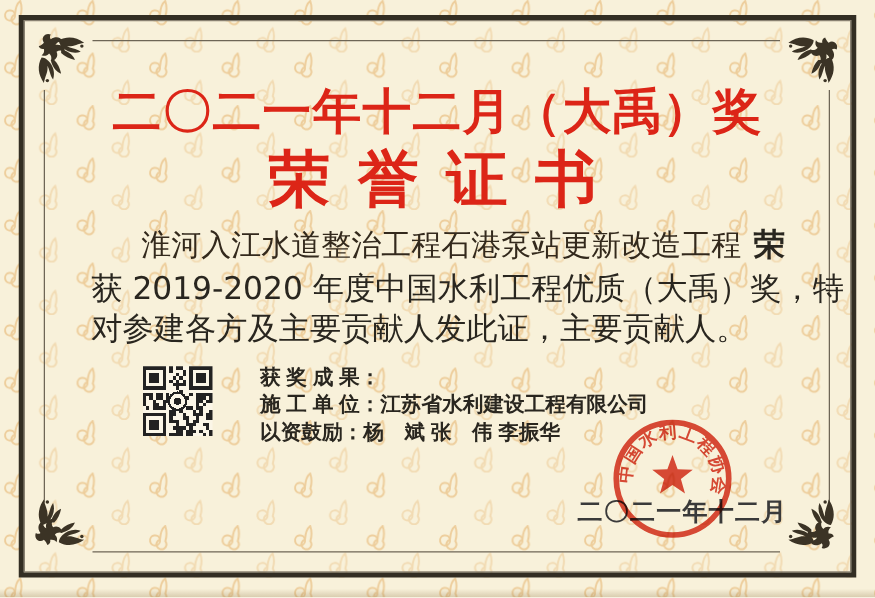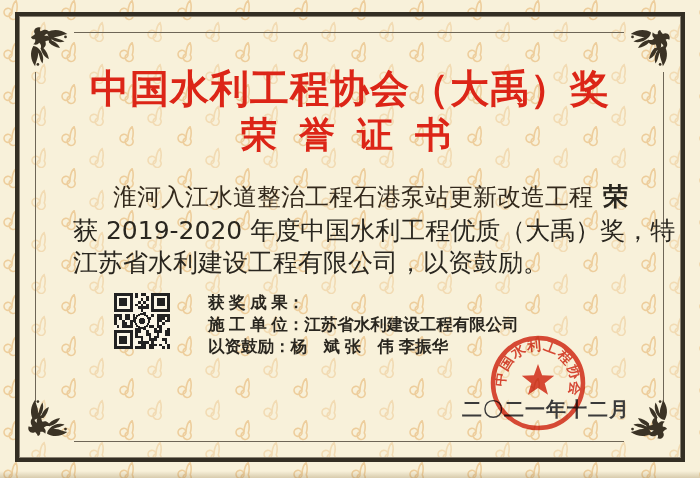--- a/index.html
+++ b/index.html
@@ -25,21 +25,21 @@
   .orn-tr { left:627px; top:24px;  transform:rotate(90deg); }
   .orn-br { left:627px; top:396px; transform:rotate(180deg); }
   .orn-bl { left:25px;  top:396px; transform:rotate(270deg); }
 
   
   .title1 { position:absolute; left:0; right:0; top:62px; text-align:center; z-index:2;
             font-family:"DejaVu Serif","Liberation Serif",serif; font-weight:bold;
             font-size:39px; color:#dc2517; letter-spacing:1px; white-space:nowrap; }
   .title2 { position:absolute; left:0; right:0; top:111px; text-align:center; z-index:2;
             font-family:"DejaVu Serif","Liberation Serif",serif; font-weight:bold;
-            font-size:36px; color:#dc2517; letter-spacing:22px; padding-left:14px; white-space:nowrap; }
+            font-size:49px; color:#dc2517; letter-spacing:22px; padding-left:14px; white-space:nowrap; }
 
   
   .body-block { position:absolute; left:73px; top:180px; width:558px; z-index:2;
                 color:#29261f; }
   .body-line { font-size:25px; line-height:32px; white-space:nowrap; }
   .body-line.first { text-indent:40px; }
   .calligraphy { font-family:Liberation Mono, monospace;
                  font-size:24px; color:#33291c; letter-spacing:0; }
   .suffix { margin-left:10px; font-weight:bold; }
   .hei { font-family:"DejaVu Sans","Liberation Sans",sans-serif; }
@@ -110,29 +110,29 @@
   <svg class="ornament orn-tr">
       <use href="#flourish"></use>
     </svg>
   <svg class="ornament orn-br">
       <use href="#flourish"></use>
     </svg>
   <svg class="ornament orn-bl">
       <use href="#flourish"></use>
     </svg>
 
-  <div class="title1">中国水利工程协会（大禹）奖</div>
+  <div class="title1">二〇二一年十二月（大禹）奖</div>
   <div class="title2">荣誉证书</div>
 
   <div class="body-block">
     <div class="body-line first">
       <span class="calligraphy">淮河入江水道整治工程石港泵站更新改造工程</span><span class="suffix hei">荣</span>
     </div>
     <div class="body-line hei">获 2019-2020 年度中国水利工程优质（大禹）奖，特</div>
-    <div class="body-line hei">江苏省水利建设工程有限公司，以资鼓励。</div>
+    <div class="body-line hei">对参建各方及主要贡献人发此证，主要贡献人。</div>
   </div>
 
   <div class="details">
     <div class="detail-row">
       <span class="detail-label">获 奖 成 果：</span>
     </div>
     <div class="detail-row">
       <span class="detail-label">施 工 单 位：</span>
       <span class="detail-value">江苏省水利建设工程有限公司</span>
     </div>

